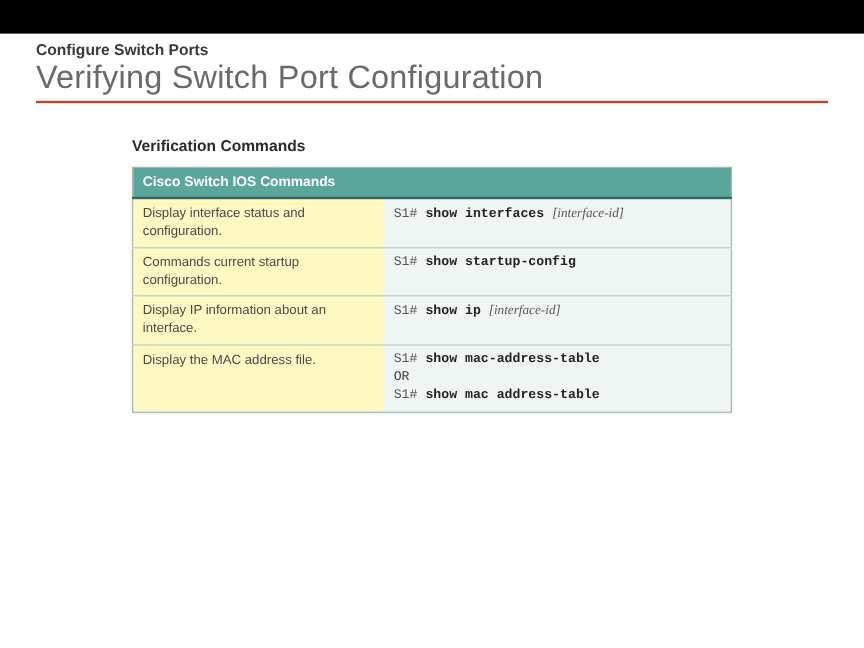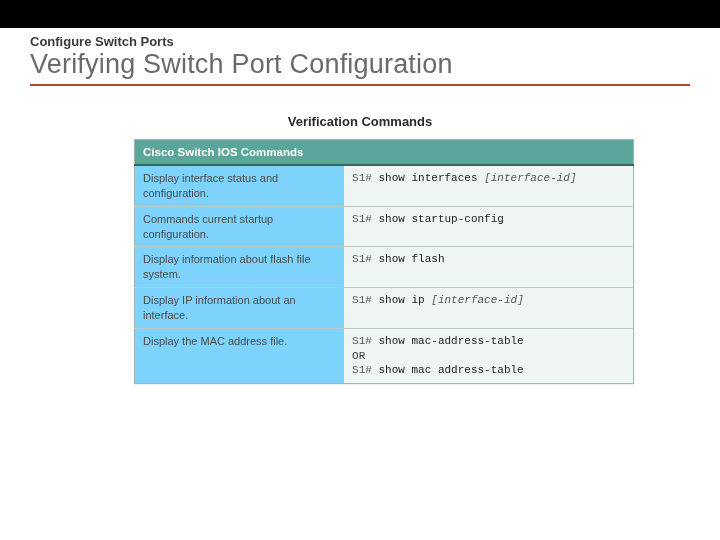--- a/index.html
+++ b/index.html
@@ -29,63 +29,61 @@
     color: #6a6a6a;
     padding-bottom: 4px;
     border-bottom: 2px solid #b8442a;
     letter-spacing: 0.2px;
   }
   .table-wrap {
     margin: 26px auto 0 auto;
     width: 500px;
   }
   .table-caption {
-    text-align: center;
     font-size: 13px;
     font-weight: bold;
     color: #2a2a2a;
     margin-bottom: 10px;
   }
   .cmd-table {
     width: 100%;
     border-collapse: collapse;
     border: 1px solid #9fb8b3;
     box-shadow: 0 1px 2px rgba(0,0,0,0.08);
-    margin-left: 24px;
   }
   .cmd-table .hdr td {
     background: #5aa69a;
     color: #ffffff;
     font-size: 11.5px;
     font-weight: bold;
     padding: 6px 8px;
     border-bottom: 2px solid #2f6b62;
   }
   .cmd-table tbody tr td {
     font-size: 11px;
     padding: 5px 8px;
     border-top: 1px solid #b7ccc8;
     vertical-align: top;
     line-height: 1.35;
   }
   .cmd-table tbody tr td.desc {
     width: 42%;
-    background: #7dd3fc;
+    background: #fef9c3;
     color: #4a4a4a;
   }
   .cmd-table tbody tr td.cmd {
     width: 58%;
     background: #eef5f3;
     color: #3a3a3a;
     font-family: "Courier New", Courier, monospace;
     white-space: pre-wrap;
   }
   .cmd .prompt { color: #555; }
-  .cmd .kw { font-weight: normal; color: #222; }
-  .cmd .arg { font-style: italic; color: #555; }
+  .cmd .kw { font-weight: bold; color: #222; }
+  .cmd .arg { font-style: italic; color: #555; font-family: Liberation Serif, serif; }
 </style>
 </head>
 <body>
 
 <div class="topbar"></div>
 
 <div class="header">
   <div class="kicker">Configure Switch Ports</div>
   <div class="title">Verifying Switch Port Configuration</div>
 </div>
@@ -101,24 +99,20 @@
     <tbody id="cmd-body">
         <tr>
           <td class="desc">Display interface status and configuration.</td>
           <td class="cmd"><span class="prompt">S1# </span><span class="kw">show interfaces</span> <span class="arg">[interface-id]</span></td>
         </tr>
         <tr>
           <td class="desc">Commands current startup configuration.</td>
           <td class="cmd"><span class="prompt">S1# </span><span class="kw">show startup-config</span></td>
         </tr>
         <tr>
-          <td class="desc">Display information about flash file system.</td>
-          <td class="cmd"><span class="prompt">S1# </span><span class="kw">show flash</span></td>
-        </tr>
-        <tr>
           <td class="desc">Display IP information about an interface.</td>
           <td class="cmd"><span class="prompt">S1# </span><span class="kw">show ip</span> <span class="arg">[interface-id]</span></td>
         </tr>
         <tr>
           <td class="desc">Display the MAC address file.</td>
           <td class="cmd"><span class="prompt">S1# </span><span class="kw">show mac-address-table</span>
 <span>OR</span>
 <span class="prompt">S1# </span><span class="kw">show mac address-table</span></td>
         </tr>
       </tbody>

